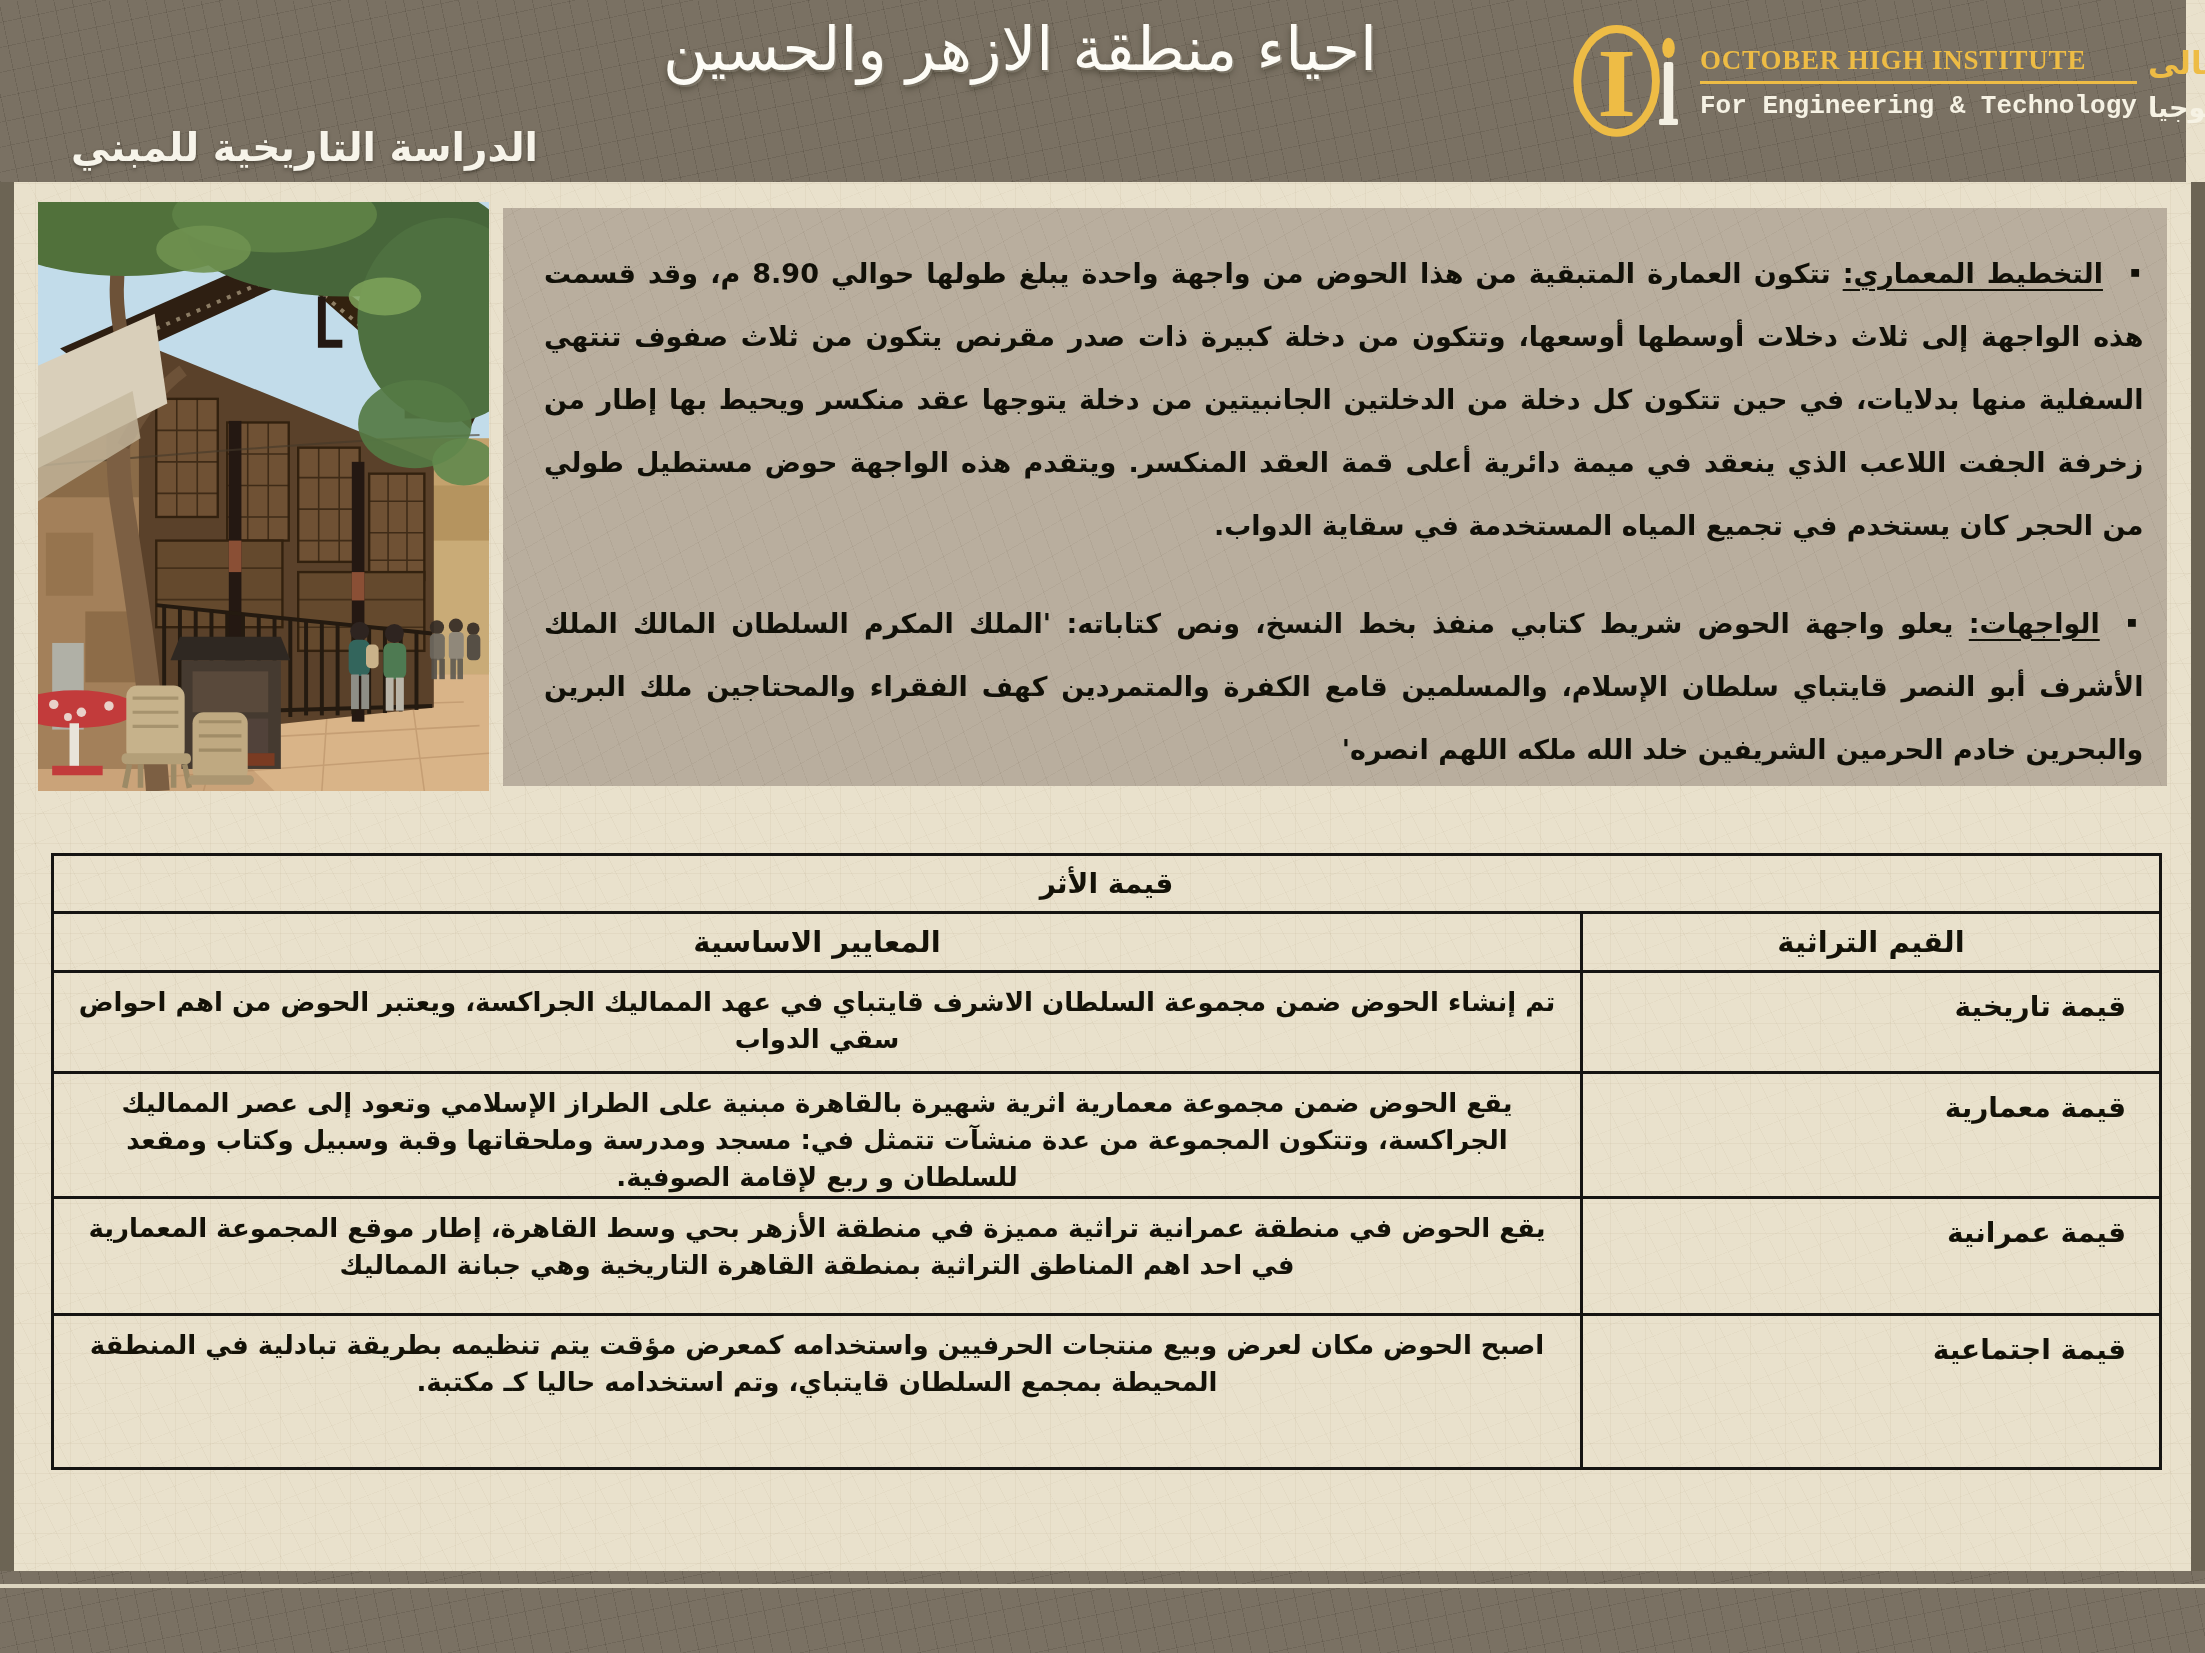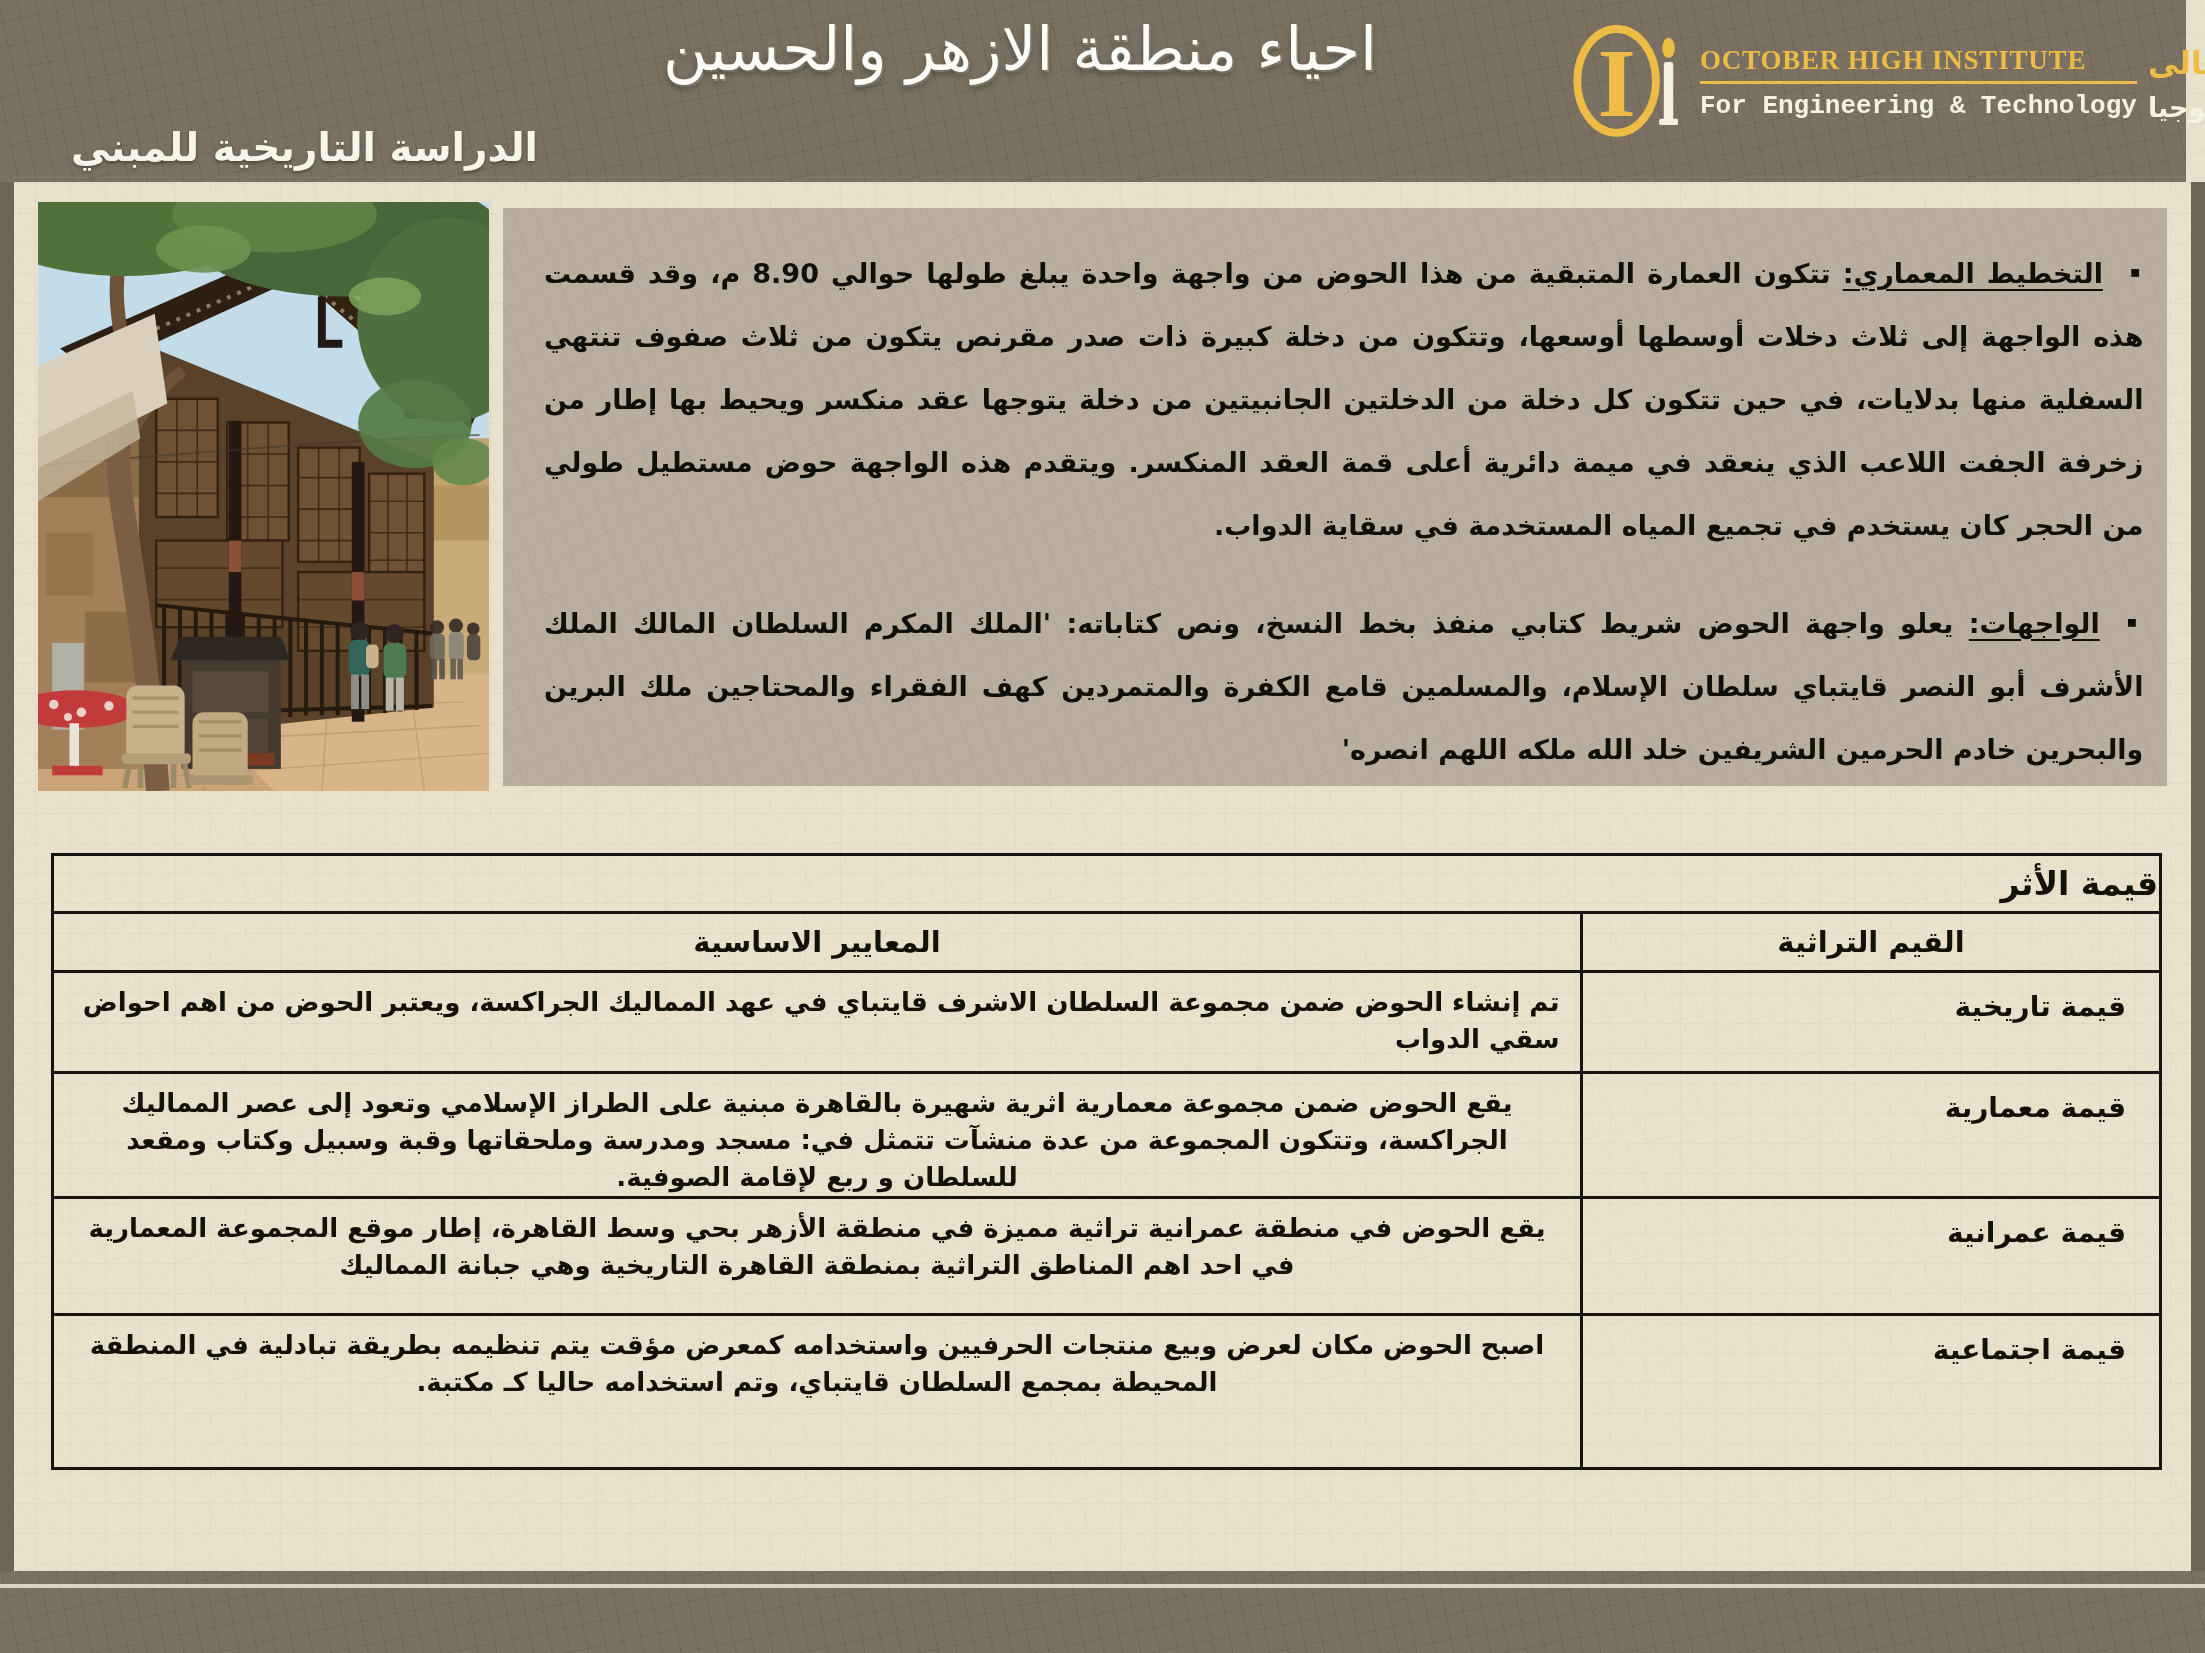--- a/index.html
+++ b/index.html
@@ -75,25 +75,25 @@
     box-sizing:border-box;
     color:#111008;
   }
   .bullet{margin:0 0 33px 0;font-size:27px;font-weight:700;line-height:63px;text-align:justify;}
   .bullet .marker{font-size:15.8px;vertical-align:6.3px;margin-left:27px;}
   .bullet .u{text-decoration:underline;text-decoration-thickness:2.4px;text-underline-offset:6.3px;}
   
   .table-wrap{position:absolute;left:51px;top:853px;width:2111px;}
   table.values{border-collapse:collapse;width:100%;direction:rtl;table-layout:fixed;}
   table.values td{border:3.2px solid #151412;color:#141208;font-weight:700;box-sizing:border-box;}
-  td.t-title{height:58px;text-align:right;vertical-align:middle;font-size:33px;}
+  td.t-title{height:58px;text-align:center;vertical-align:middle;font-size:28px;}
   td.t-head{height:59px;text-align:center;vertical-align:middle;font-size:29px;}
   td.t-val{height:100%;text-align:right;vertical-align:top;font-size:28px;padding:17.3px 33px 0 7.9px;}
   td.t-crit{text-align:center;vertical-align:top;font-size:26px;line-height:37px;padding:11px 20.5px 0 20.5px;}
-  tr.r1 td{height:101px;text-align:right;} tr.r2 td{height:121px;} tr.r3 td{height:117px;} tr.r4 td{height:154px;}
+  tr.r1 td{height:101px;} tr.r2 td{height:121px;} tr.r3 td{height:117px;} tr.r4 td{height:154px;}
   col.c-val{width:579px;} col.c-crit{width:1529px;}
   
   .strip-left{position:absolute;left:0;top:182px;width:14px;height:1389px;background:#6c6454;}
   .strip-right{position:absolute;right:0;top:182px;width:14px;height:1389px;background:#6c6454;}
   .bottombar{position:absolute;left:0;bottom:0;width:2205px;height:83px;}
   .footer-line{position:absolute;left:0;top:13.4px;width:100%;height:3.9px;background:#dcd4bf;}
 </style>
 </head>
 <body>
 

